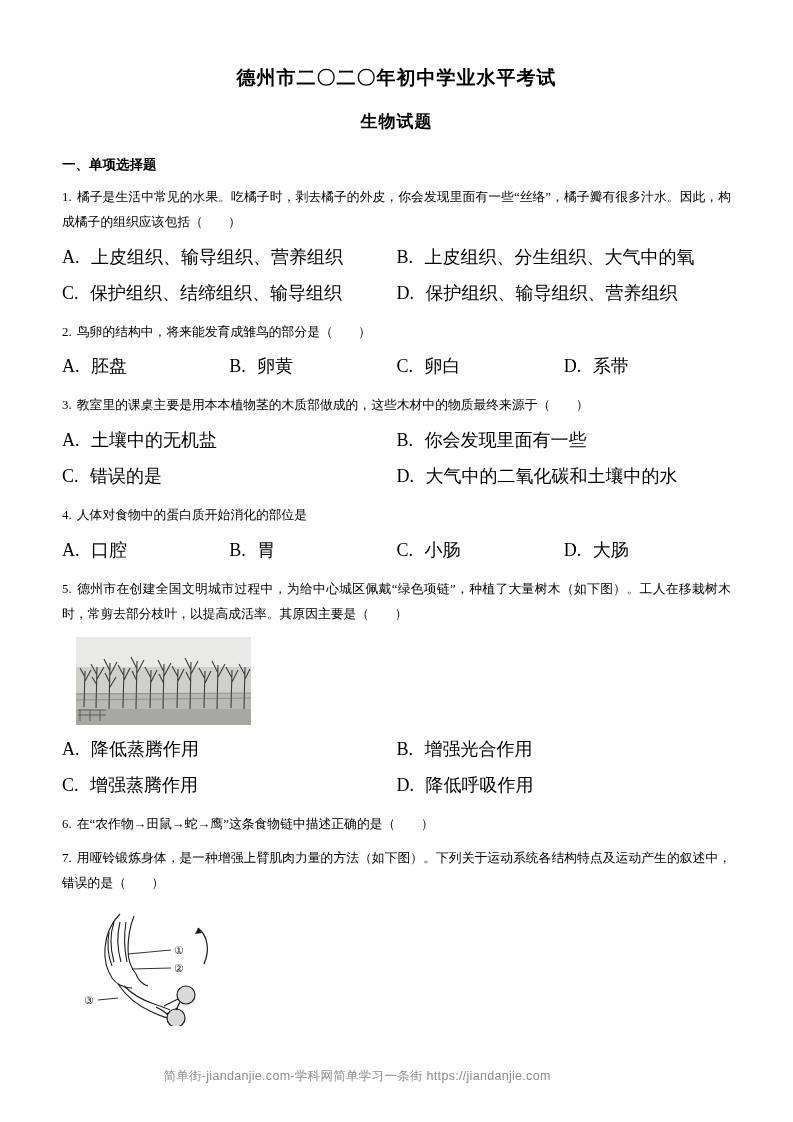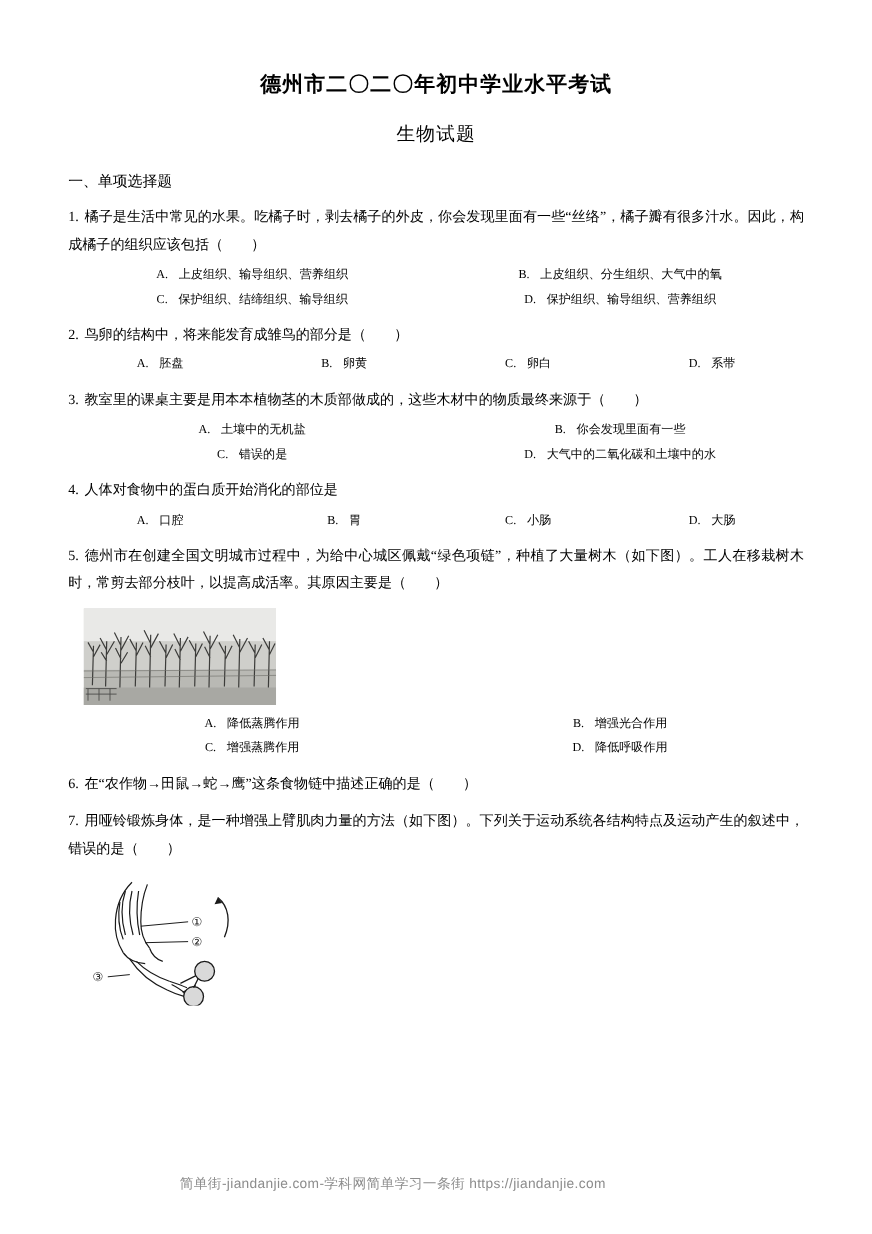--- a/index.html
+++ b/index.html
@@ -24,46 +24,45 @@
     text-align: center;
     font-size: 19px;
     font-weight: bold;
     letter-spacing: 1px;
     margin: 12px 0 0 0;
     line-height: 1.5;
   }
   .title2 {
     text-align: center;
     font-size: 17px;
-    font-weight: normal;
+    font-weight: bold;
     letter-spacing: 1px;
     margin: 16px 0 4px 0;
     line-height: 1.5;
   }
   .section-head {
     font-size: 13.5px;
-    font-weight: normal;
+    font-weight: bold;
     margin: 20px 0 0 0;
     line-height: 1.6;
   }
   .q {
     font-size: 12.8px;
     line-height: 1.95;
     margin-top: 9px;
     text-align: justify;
   }
   .q .qnum { margin-right: 2px; }
   .opts {
     margin-top: 4px;
   }
   .optrow {
     display: flex;
-    font-size: 11px;
+    font-size: 18px;
     line-height: 2.0;
-    text-align: center;
   }
   .optrow > div { }
   .opt-2col-a { width: 50%; }
   .opt-2col-b { width: 50%; }
   .opt-4col { width: 25%; }
   .olabel { margin-right: 7px; }
   .figwrap { margin: 10px 0 6px 14px; }
   .footer {
     position: absolute;
     left: 0;

